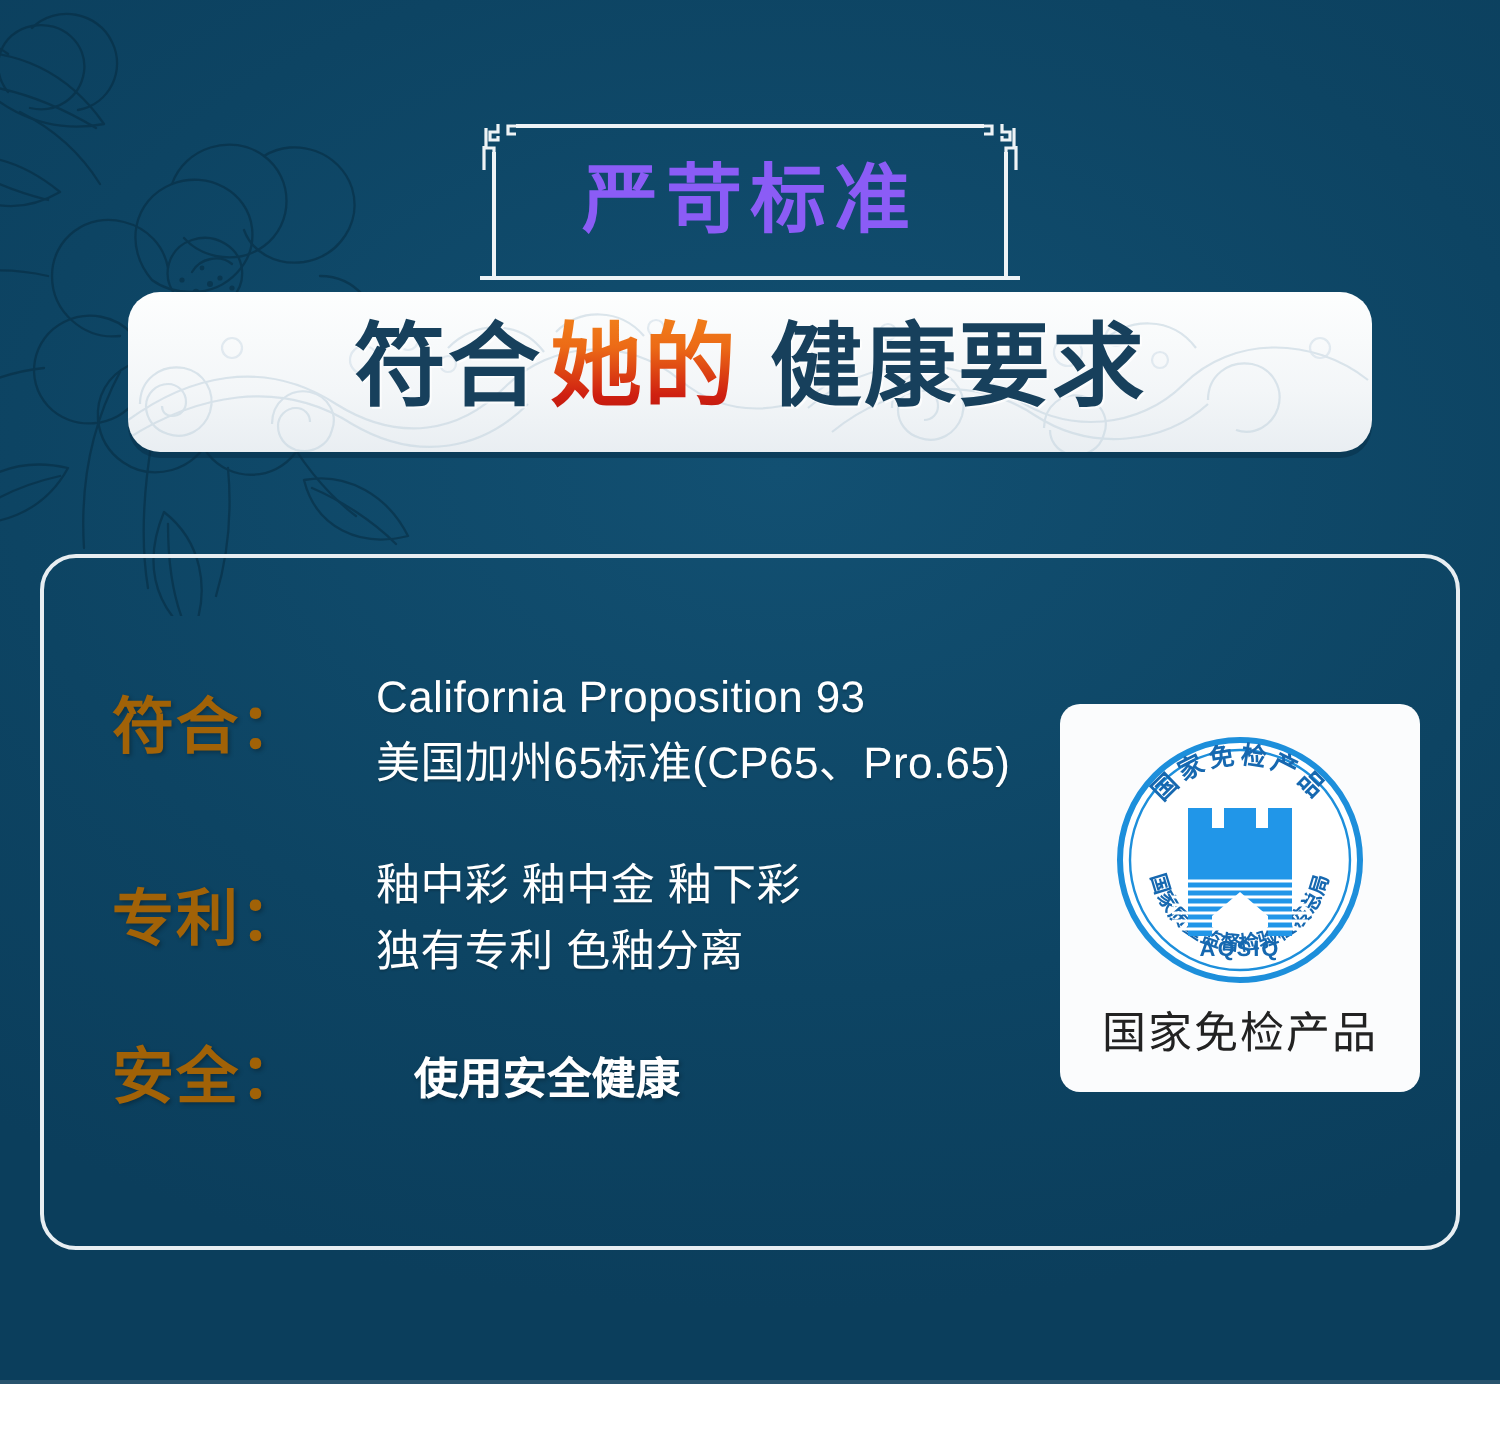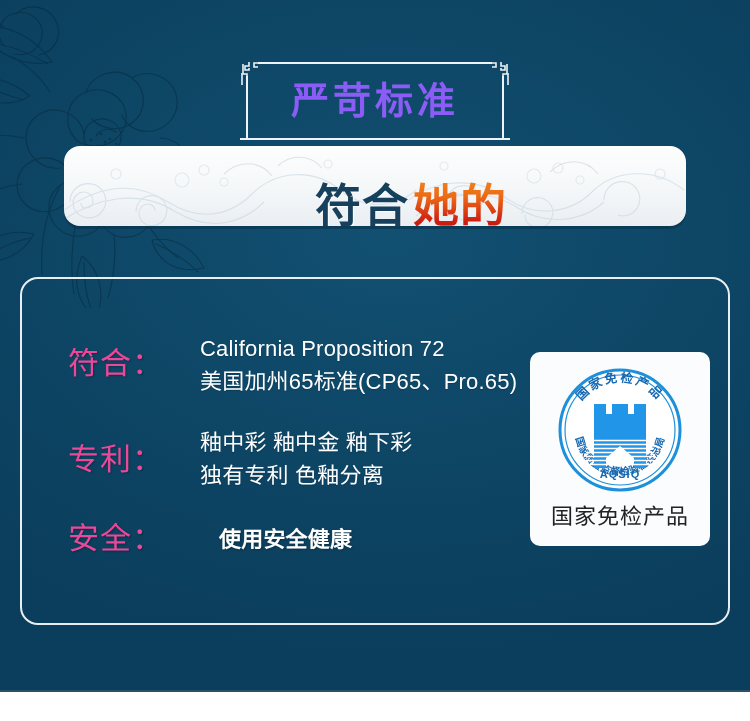--- a/index.html
+++ b/index.html
@@ -108,31 +108,30 @@
   .wave-art {
     position: absolute;
     left: 0; top: 0;
     width: 622px; height: 80px;
     opacity: 0.85;
   }
   .wave-art svg { display:block; width:100%; height:100%; }
 
   .banner-title {
     position: absolute;
-    left: 0; top: 16px;
+    left: 0; top: 0;
     width: 622px;
     height: 80px;
     display: flex;
-    align-items: center;
+    align-items: flex-start;
     justify-content: center;
     font-size: 46px;
     font-weight: 700;
     letter-spacing: 1px;
     white-space: nowrap;
-    padding-left: 44px;
   }
   .banner-title .seg-navy {
     color: #17405c;
     text-shadow: 1px 1px 0 rgba(255,255,255,0.75);
   }
   .banner-title .seg-hot {
     background-image: linear-gradient(180deg, #f5901f 0%, #ec6a16 42%, #cf2011 78%, #b5140c 100%);
     -webkit-background-clip: text;
     background-clip: text;
     color: transparent;
@@ -164,27 +163,26 @@
     display: flex;
     align-items: flex-start;
     margin-bottom: 26px;
   }
   .spec-row.row-safety { align-items: center; gap: 19px; }
 
   .spec-label {
     flex: 0 0 auto;
     width: 132px;
     font-size: 31px;
-    font-weight: 400;
-    color: #ec4899;
+    font-weight: 700;
+    color: #a16207;
     letter-spacing: 1px;
     white-space: nowrap;
     text-shadow: 1px 1px 2px rgba(0,0,0,0.28);
     line-height: 1.18;
-    margin-left: 12px;
   }
   .spec-row.row-compliance .spec-label { padding-top: 16px; }
   .spec-row.row-patent     .spec-label { padding-top: 18px; }
 
   .spec-values {
     flex: 1 1 auto;
     padding-top: 2px;
   }
   .spec-value {
     font-size: 22px;
@@ -355,31 +353,32 @@
           <circle cx="264" cy="18" r="4"></circle>
             <circle cx="380" cy="20" r="4"></circle>
         </g>
       </svg>
     </div>
 
     <div class="banner-title">
       <span class="seg-navy">符合</span>
       <span class="seg-hot">她的</span>
       <span class="spacer"></span>
+      <span class="seg-navy">健康要求</span>
     </div>
   </div>
 
   <div class="panel"></div>
 
   <div class="spec-list">
 
     <div class="spec-row row-compliance">
       <div class="spec-label">符合：</div>
       <div class="spec-values">
-        <div class="spec-value">California Proposition 72</div>
+        <div class="spec-value">California Proposition 93</div>
         <div class="spec-value">美国加州65标准(CP65、Pro.65)</div>
       </div>
     </div>
 
     <div class="spec-row row-patent">
       <div class="spec-label">专利：</div>
       <div class="spec-values">
         <div class="spec-value">釉中彩 釉中金 釉下彩</div>
         <div class="spec-value">独有专利 色釉分离</div>
       </div>

